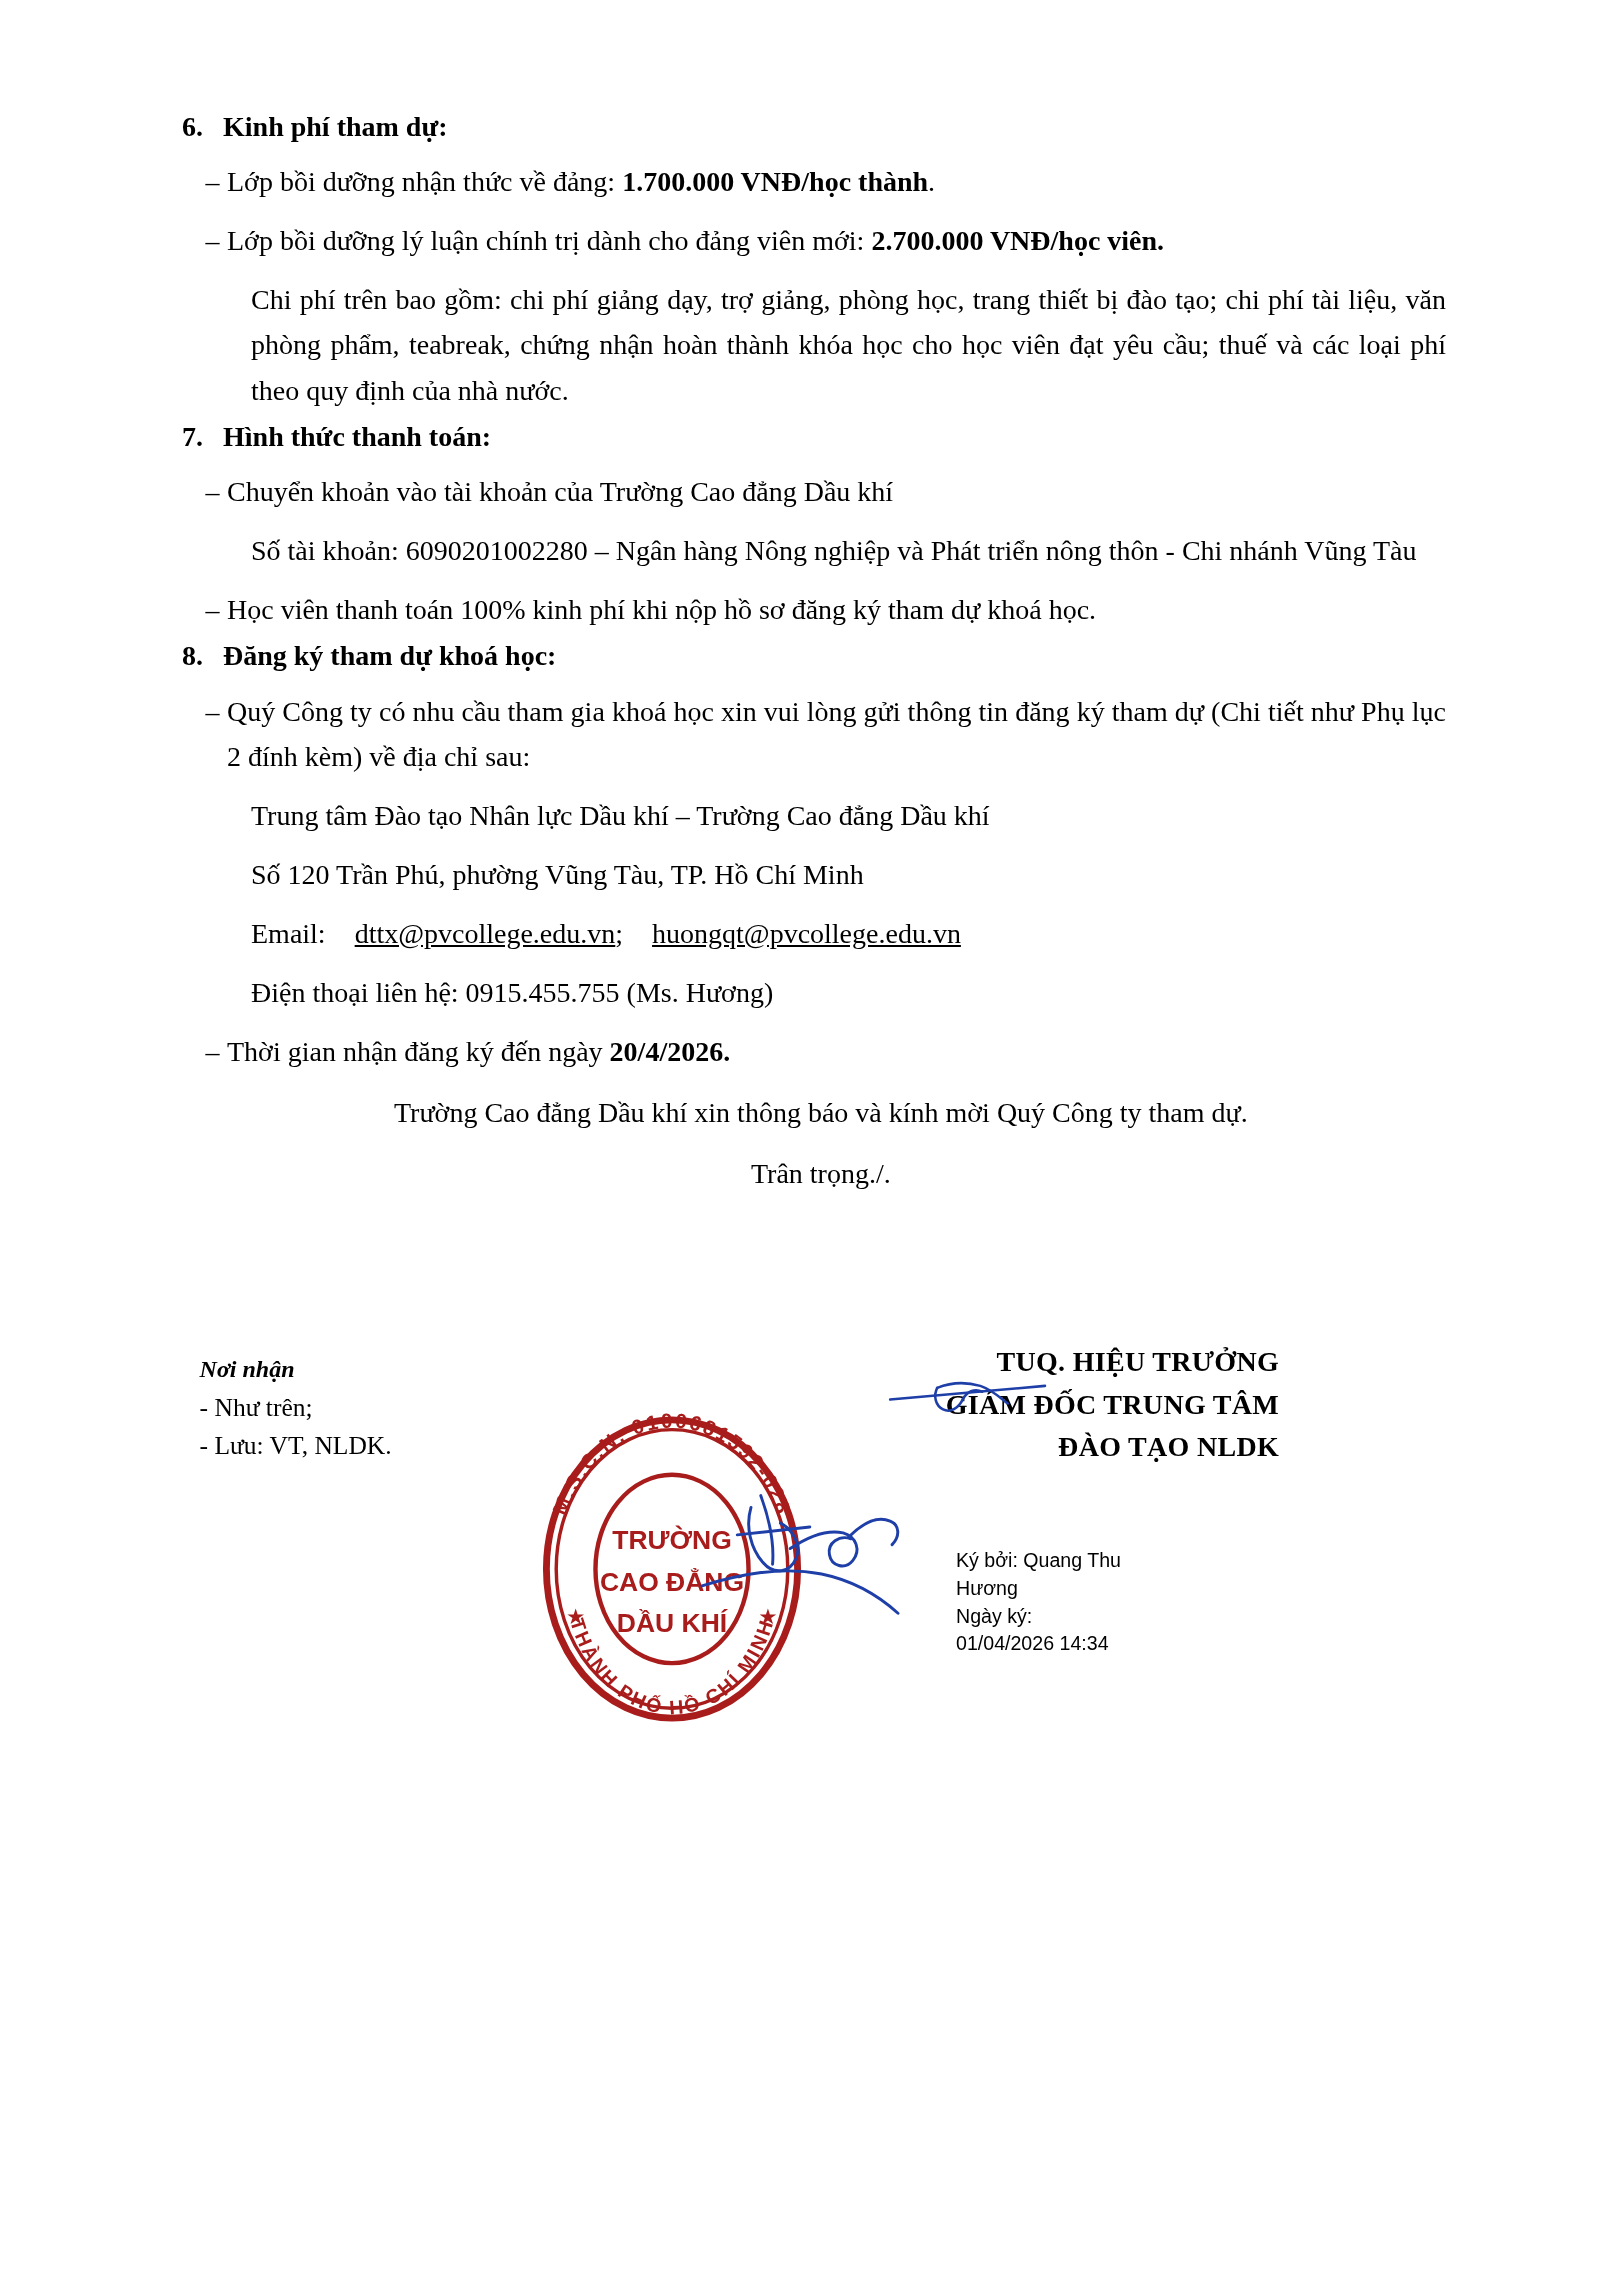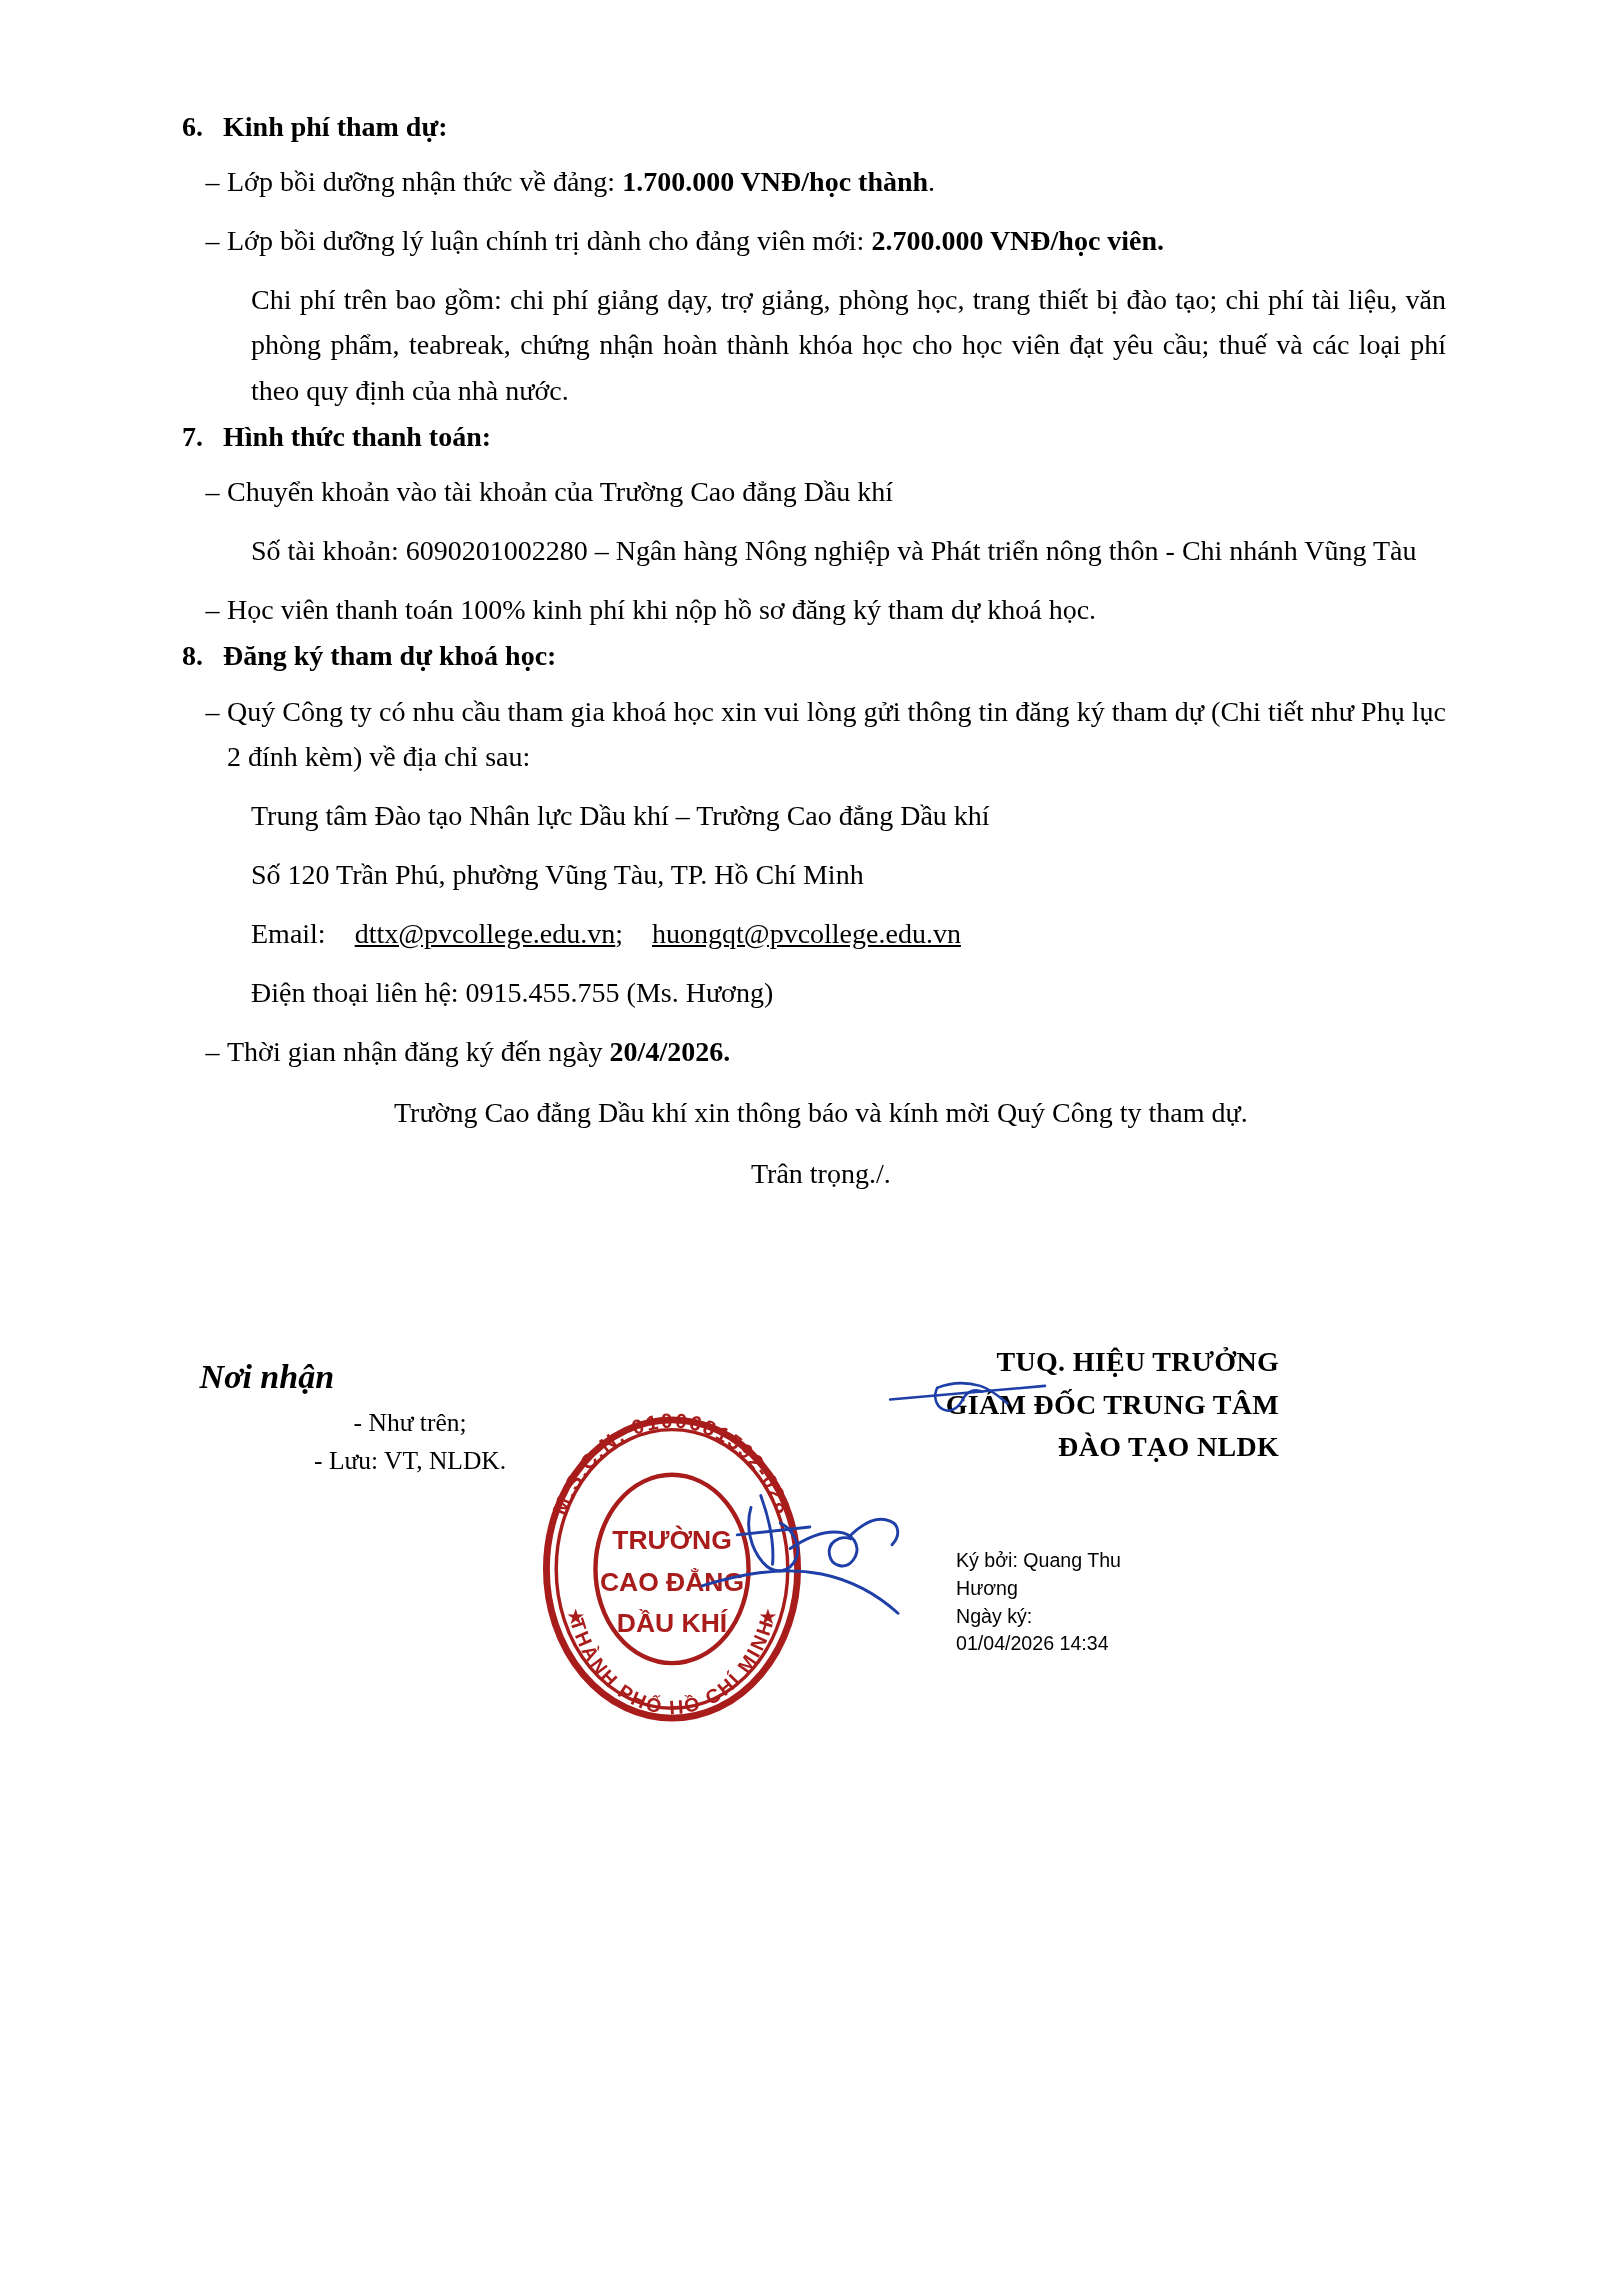--- a/index.html
+++ b/index.html
@@ -104,24 +104,24 @@
     position: absolute;
     left: 17.6px;
     top: 0px;
     width: 421px;
     font-size: 25.5px;
     line-height: 1.5;
   }
   .recipients .rtitle {
     font-weight: bold;
     font-style: italic;
-    font-size: 34px;
+    font-size: 24px;
     margin-bottom: 2px;
   }
-  .recipients .ritem { white-space: nowrap; text-align: center; }
+  .recipients .ritem { white-space: nowrap; }
 
   .signblock {
     position: absolute;
     left: 627px;
     top: -9.8px;
     width: 470px;
     text-align: right;
     font-size: 28px;
     font-weight: bold;
     line-height: 1.52;

